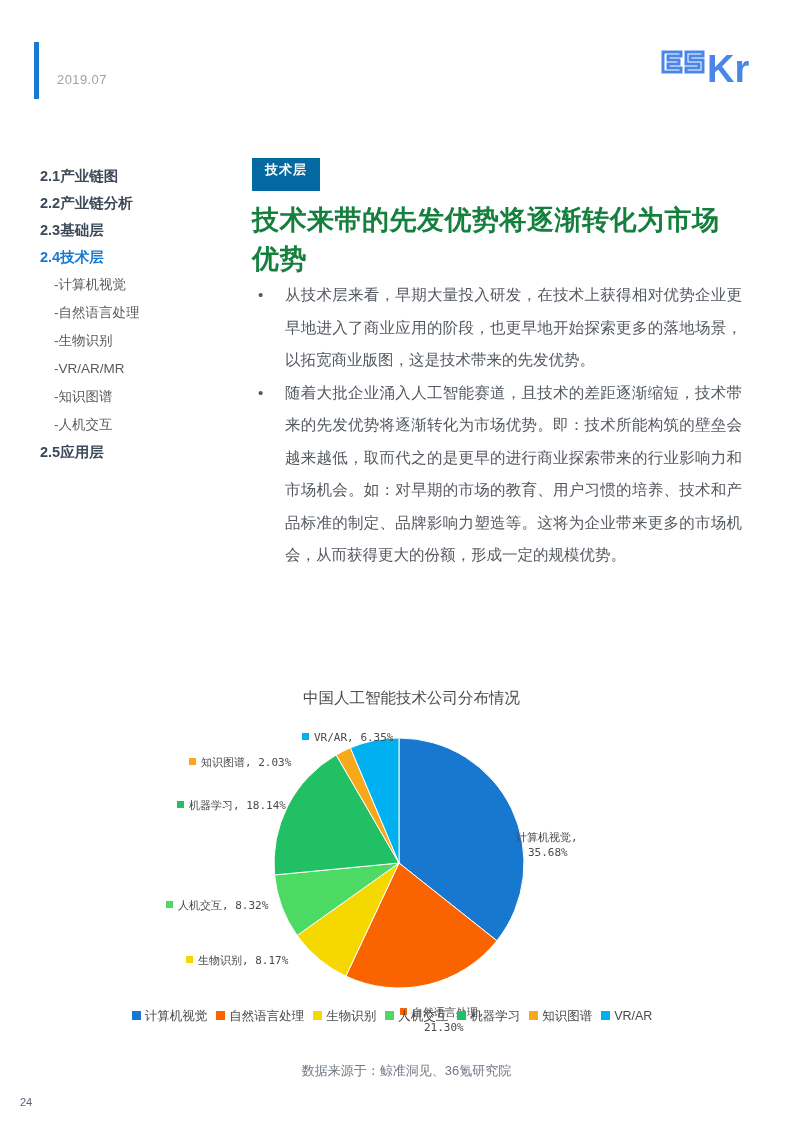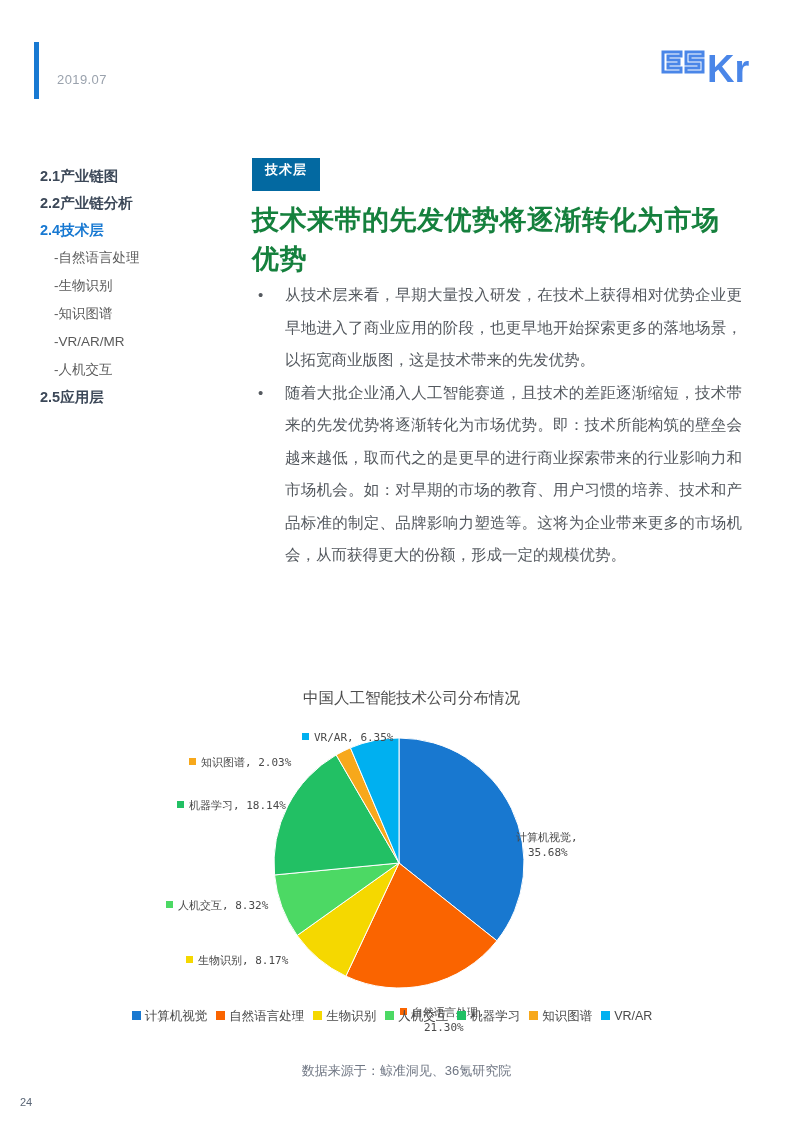--- a/index.html
+++ b/index.html
@@ -236,25 +236,27 @@
 
         <text x="48" y="40" font-family="Liberation Sans, sans-serif" font-size="38" font-weight="bold" fill="#4a86e8">Kr</text>
       </g>
     </svg>
   </div>
 </div>
 
 <div class="sidebar">
   <div class="nav-item">2.1产业链图</div>
   <div class="nav-item">2.2产业链分析</div>
+  <div class="nav-item">2.3基础层</div>
   <div class="nav-item active">2.4技术层</div>
+  <div class="nav-sub">-计算机视觉</div>
   <div class="nav-sub">-自然语言处理</div>
   <div class="nav-sub">-生物识别</div>
+  <div class="nav-sub">-VR/AR/MR</div>
   <div class="nav-sub">-知识图谱</div>
-  <div class="nav-sub">-VR/AR/MR</div>
   <div class="nav-sub">-人机交互</div>
   <div class="nav-item">2.5应用层</div>
 </div>
 
 <div class="main">
   <div class="badge">技术层</div>
   <div class="main-title">技术来带的先发优势将逐渐转化为市场优势</div>
   <div class="bullets">
     <div class="bullet">从技术层来看，早期大量投入研发，在技术上获得相对优势企业更早地进入了商业应用的阶段，也更早地开始探索更多的落地场景，以拓宽商业版图，这是技术带来的先发优势。</div>
     <div class="bullet">随着大批企业涌入人工智能赛道，且技术的差距逐渐缩短，技术带来的先发优势将逐渐转化为市场优势。即：技术所能构筑的壁垒会越来越低，取而代之的是更早的进行商业探索带来的行业影响力和市场机会。如：对早期的市场的教育、用户习惯的培养、技术和产品标准的制定、品牌影响力塑造等。这将为企业带来更多的市场机会，从而获得更大的份额，形成一定的规模优势。</div>

